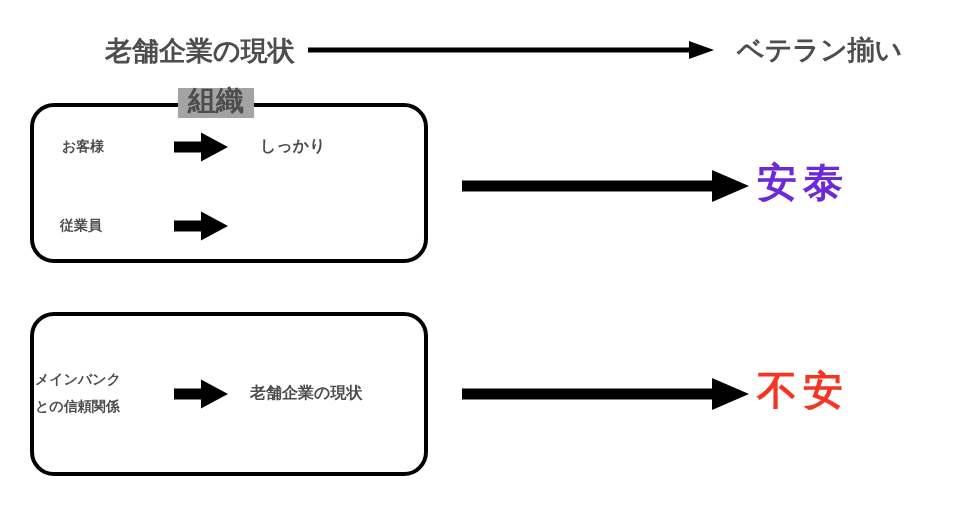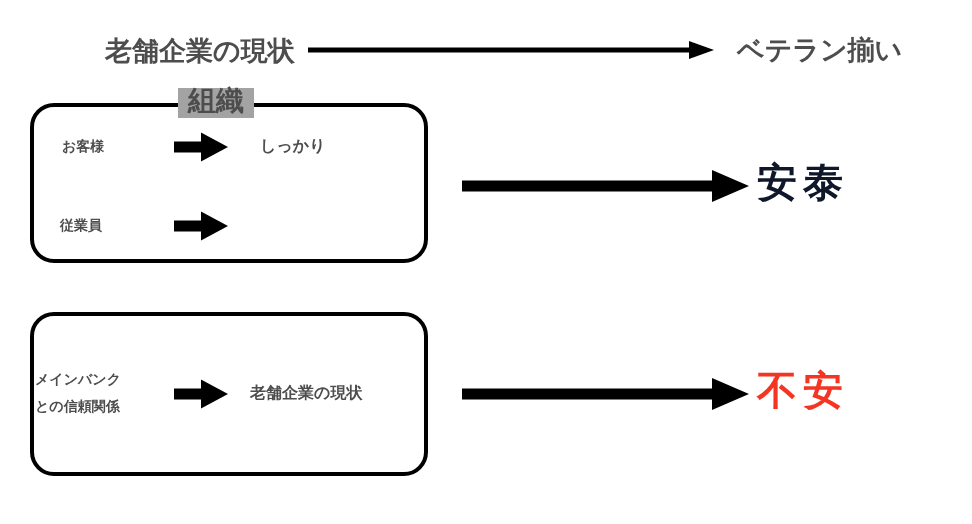--- a/index.html
+++ b/index.html
@@ -14,21 +14,21 @@
     border: 4.5px solid #000000; border-radius: 24px; background: #ffffff;
   }
   .box-title {
     position: absolute; transform: translateX(-50%); background: #a3a3a3;
     padding: 0 10px; font-size: 28px; line-height: 30px; color: #4d4d4d; white-space: nowrap;
   }
   .row-source { font-size: 14px; line-height: 22px; color: #4d4d4d; white-space: pre-line; }
   .row-source.two-line { line-height: 27px; }
   .row-result { font-size: 16px; line-height: 28px; color: #4d4d4d; white-space: nowrap; }
   .outcome { font-size: 40px; line-height: 46px; letter-spacing: 6px; white-space: nowrap; }
-  .outcome.positive { color: #0f172a; }
+  .outcome.positive { color: #6d28d9; }
   .outcome.negative { color: #f53522; }
 </style>
 </head>
 <body>
 
 <div class="canvas">
 
   <div class="abs header-title" style="left:105px; top:33px;">老舗企業の現状</div>
   <svg class="abs" style="left:306px; top:38px;" width="410" height="24" viewBox="0 0 410 24">
     <line x1="2" y1="12" x2="383" y2="12" stroke="#000000" stroke-width="5"></line>

